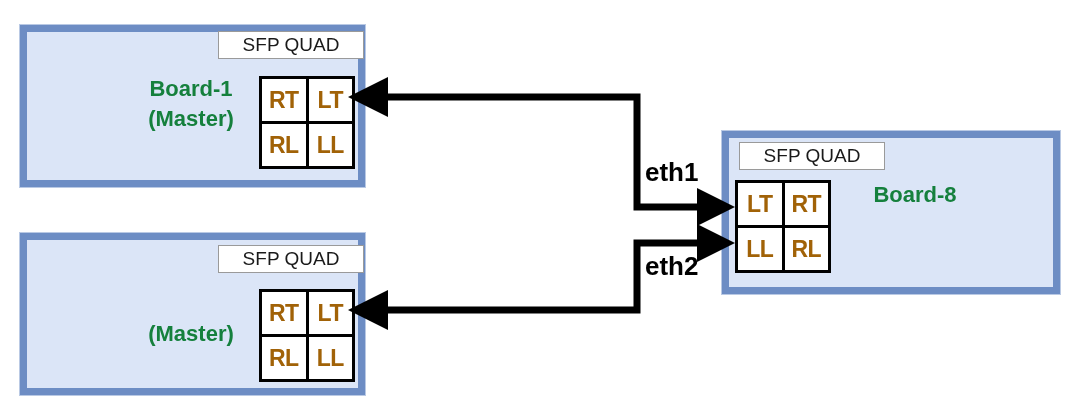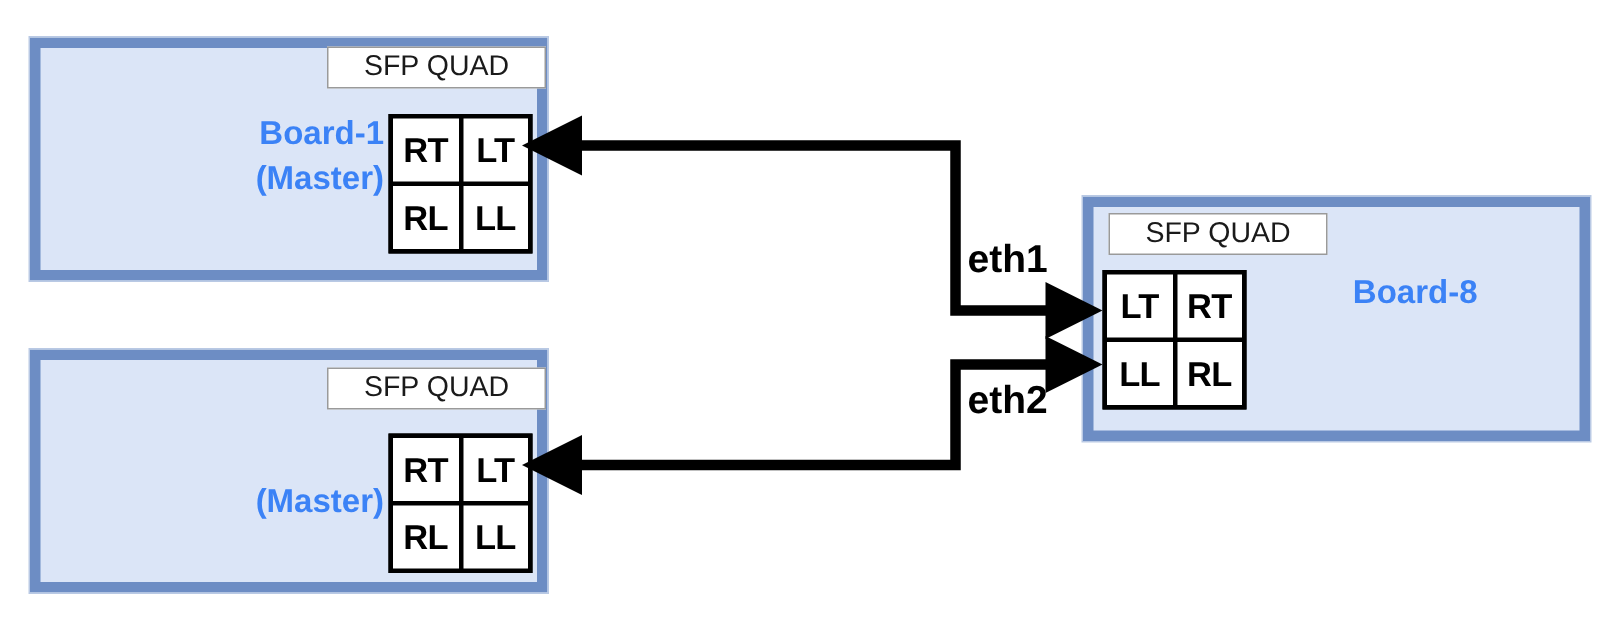--- a/index.html
+++ b/index.html
@@ -17,29 +17,29 @@
 
   
   .sfp{position:absolute;box-sizing:border-box;
        background:#ffffff;border:1px solid #9a9a9a;
        font-size:19px;line-height:24px;color:#1a1a1a;
        text-align:center;letter-spacing:0px;
        padding:1px 6px 3px 6px;white-space:nowrap;}
 
   
   .caption{position:absolute;font-weight:bold;font-size:22px;
-           line-height:28px;color:#3b82f6;text-align:right;white-space:nowrap;}
+           line-height:28px;color:#15803d;text-align:center;white-space:nowrap;}
 
   
   .ports{position:absolute;display:grid;
          grid-template-columns:1fr 1fr;grid-template-rows:1fr 1fr;
          box-sizing:border-box;background:#000;gap:3px;
          border:3px solid #000;}
   .port{background:#fff;display:flex;align-items:center;justify-content:center;
-        font-weight:bold;font-size:23px;color:#000000;letter-spacing:-0.5px;}
+        font-weight:bold;font-size:23px;color:#a16207;letter-spacing:-0.5px;}
 
   
   #wires{position:absolute;left:0;top:0;width:1080px;height:416px;
          pointer-events:none;}
 
   
   .ethlbl{position:absolute;font-weight:bold;font-size:26px;
           line-height:26px;color:#000;white-space:nowrap;}
 </style>
 </head>

